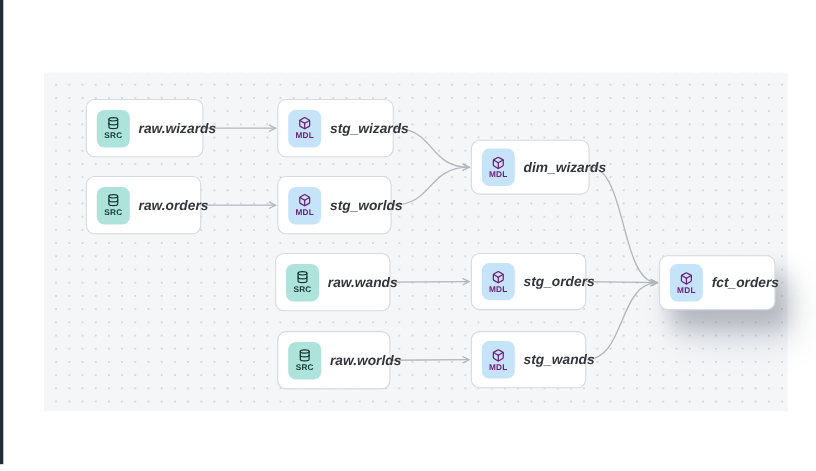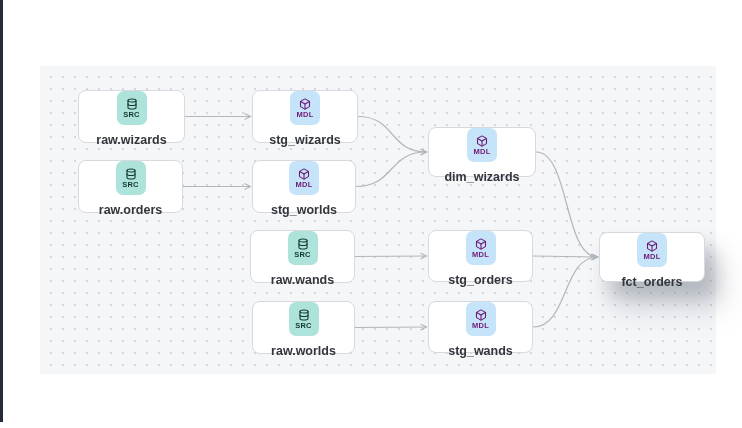--- a/index.html
+++ b/index.html
@@ -14,36 +14,36 @@
   .canvas{
     position:absolute;left:40px;top:66px;width:676px;height:308px;
     background-color:#f4f6f8;
     background-image:radial-gradient(circle,#d4d7dd 1px,rgba(0,0,0,0) 1.2px);
     background-size:12px 12px;background-position:5px 5px;
   }
   #edge-layer{position:absolute;left:0;top:0;width:676px;height:308px;overflow:visible;}
   .node{
     position:absolute;box-sizing:border-box;
     background:#ffffff;border:1px solid #d7d9de;border-radius:8px;
-    display:flex;align-items:center;gap:8px;padding:0 9px;flex-direction:column;
+    display:flex;align-items:center;gap:8px;padding:0 9px;
   }
   .node-shadow{
     box-shadow:10px 16px 18px rgba(128,134,146,0.42), 18px 26px 30px rgba(128,134,146,0.25);
   }
   .badge{
     width:30px;height:34px;border-radius:7px;flex:0 0 auto;
     display:flex;flex-direction:column;align-items:center;justify-content:center;gap:1px;
   }
   .badge-src{background:#aee3db;color:#123530;}
   .badge-mdl{background:#c6e4f9;color:#701a75;}
   .badge svg{width:12px;height:12px;display:block;}
   .btext{font-size:7.5px;font-weight:bold;letter-spacing:.2px;line-height:1;}
   .nlabel{
     flex:1;text-align:center;white-space:nowrap;
-    font-size:12.5px;font-weight:600;color:#33363c;
+    font-size:12.5px;font-weight:600;color:#33363c;font-style:italic;
   }
 </style>
 </head>
 <body>
 
 <div class="window-edge"></div>
 
 <div class="canvas">
   <svg id="edge-layer" viewBox="0 0 676 308">
       <defs>

